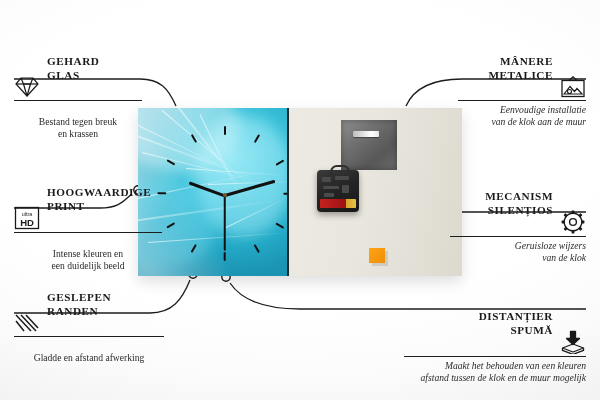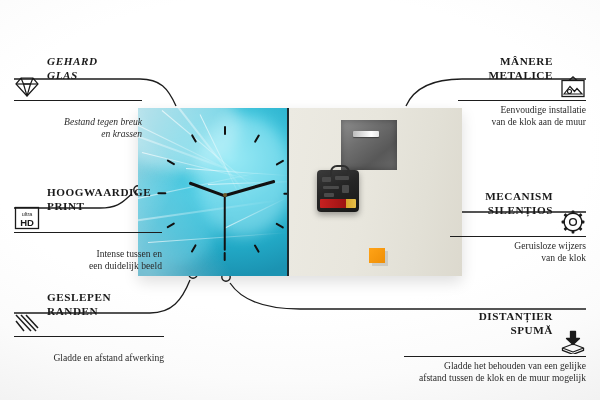--- a/index.html
+++ b/index.html
@@ -21,24 +21,24 @@
     color:#1a1a1a;line-height:13.6px;text-transform:uppercase;
     white-space:pre-line;
   }
   .f-rule{height:1px;background:#1d1d1d;margin-top:2px;}
   .f-desc{
     font-size:9.6px;color:#2b2b2b;line-height:12.4px;margin-top:3px;
     white-space:pre-line;
   }
   .left .f-head{justify-content:flex-start;}
   .left .f-title{text-align:left;}
-  .left .f-desc{text-align:right;margin-top:15px;}
+  .left .f-desc{text-align:center;margin-top:15px;}
   .right .f-head{justify-content:flex-end;align-items:center;}
   .right .f-title{text-align:right;}
-  .right .f-desc{text-align:right;}
+  .right .f-desc{text-align:right;font-style:italic;}
   .ico{flex:0 0 auto;display:block;margin-top:36px;}
   .ico svg{display:block;}
 
   
   #product{
     position:absolute;left:138px;top:108px;width:324px;height:168px;
     display:flex;overflow:hidden;
     box-shadow:0 6px 14px rgba(0,0,0,.13);
   }
   #clock-face{
@@ -174,21 +174,21 @@
         <div class="mech-detail" style="left:18px;top:6px;width:14px;height:4px;"></div>
         <div class="mech-detail" style="left:6px;top:16px;width:16px;height:3px;"></div>
         <div class="mech-detail" style="left:25px;top:15px;width:7px;height:8px;"></div>
         <div class="mech-detail" style="left:7px;top:23px;width:10px;height:4px;"></div>
         <div id="battery"></div>
       </div>
       <div id="spacer"></div>
     </div>
   </div>
 
-  <div class="feature left" style="left:14px;top:40px;width:128px;font-style:italic;">
+  <div class="feature left" style="left:14px;top:40px;width:128px;">
     <div class="f-head">
       <span class="ico">
         <svg width="26" height="22" viewBox="0 0 26 22">
           <g fill="none" stroke="#1a1a1a" stroke-width="1.2">
             <path d="M2 8 L7 2 L19 2 L24 8 L13 20 Z"></path>
             <path d="M2 8 H24"></path>
               <path d="M7 2 L9.5 8 L13 20"></path>
               <path d="M19 2 L16.5 8 L13 20"></path>
             <path d="M9.5 8 H16.5"></path>
           </g>
@@ -208,21 +208,21 @@
         <svg width="26" height="24" viewBox="0 0 26 24">
           <rect x="1.5" y="1.5" width="23" height="21" fill="none" stroke="#1a1a1a" stroke-width="1.3"></rect>
           <text x="13" y="10" font-family="Liberation Sans, sans-serif" font-size="5.4" fill="#1a1a1a" text-anchor="middle">ultra</text>
           <text x="13" y="19.5" font-family="Liberation Sans, sans-serif" font-size="9.5" font-weight="bold" fill="#1a1a1a" text-anchor="middle">HD</text>
         </svg>
       </span>
       <span class="f-title">HOOGWAARDIGE
 PRINT</span>
     </div>
     <div class="f-rule"></div>
-    <div class="f-desc">Intense tussen en
+    <div class="f-desc">Intense kleuren en
 een duidelijk beeld</div>
   </div>
 
   <div class="feature left" style="left:14px;top:276px;width:150px;">
     <div class="f-head">
       <span class="ico">
         <svg width="26" height="22" viewBox="0 0 26 22">
           <g stroke="#1a1a1a" stroke-width="1.5" fill="none">
             <path d="M2 3 L17 19"></path>
               <path d="M7 3 L22 19"></path>
@@ -292,17 +292,17 @@
         <svg width="26" height="24" viewBox="0 0 26 24">
           <g fill="none" stroke="#1a1a1a" stroke-width="1.3" stroke-linejoin="round">
             <path d="M10.5 1.5 h5 v7 h4 L13 14.5 L6.5 8.5 h4 Z" fill="#1a1a1a"></path>
             <path d="M13 14 L23.5 18 L13 22 L2.5 18 Z"></path>
             <path d="M2.5 18 v2.4 L13 24.4 L23.5 20.4 V18"></path>
           </g>
         </svg>
       </span>
     </div>
     <div class="f-rule"></div>
-    <div class="f-desc">Gladde het behouden van een gelijke
+    <div class="f-desc">Maakt het behouden van een kleuren
 afstand tussen de klok en de muur mogelijk</div>
   </div>
 
 </div>
 
 </body></html>

